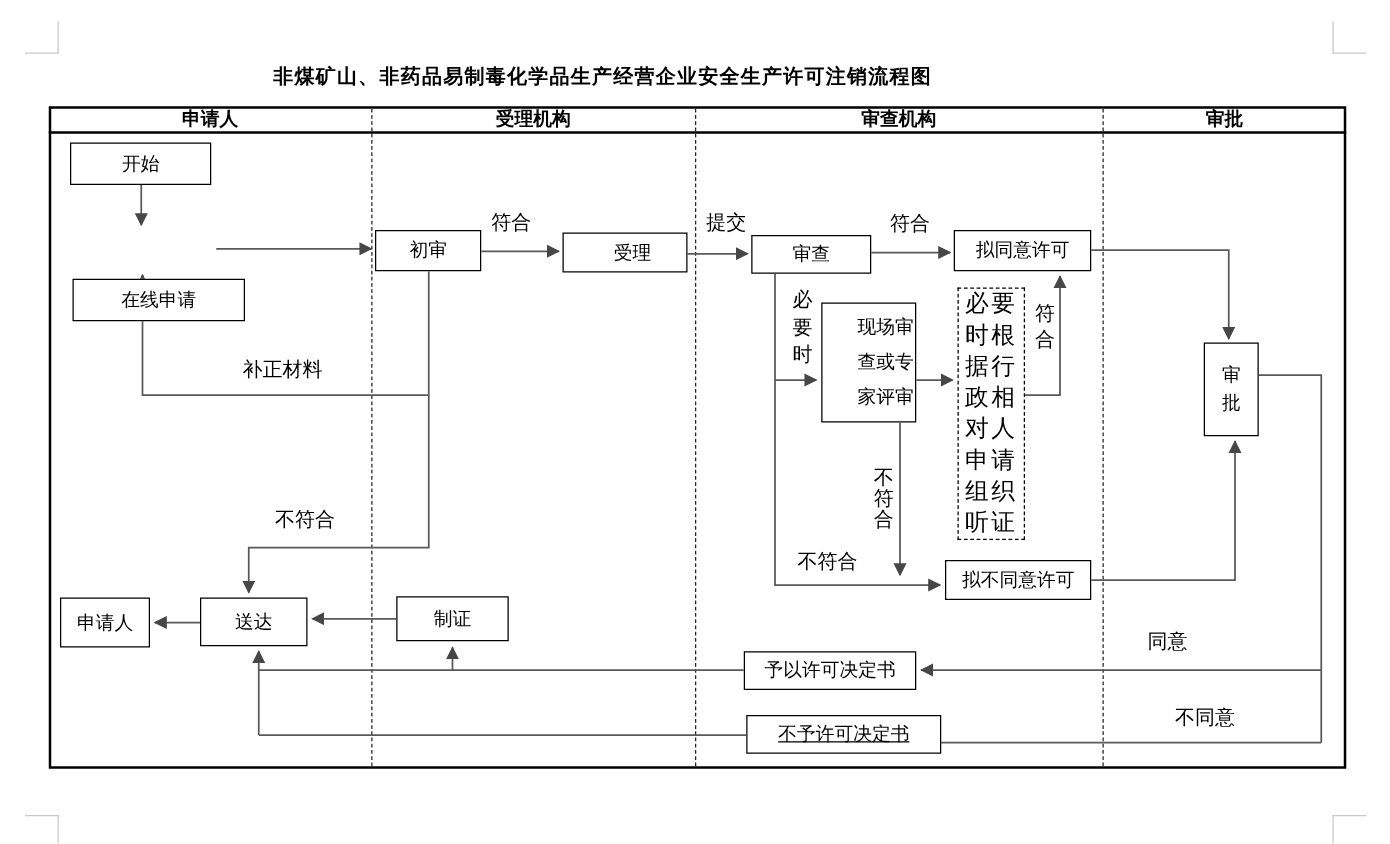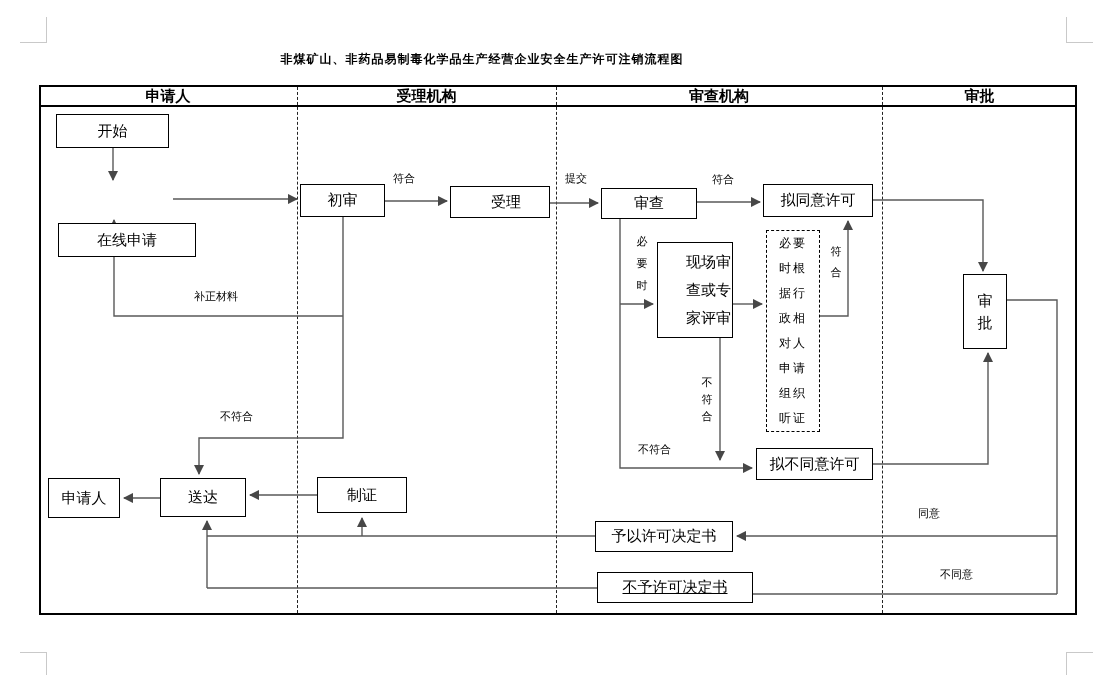--- a/index.html
+++ b/index.html
@@ -5,21 +5,21 @@
   html,body{margin:0;padding:0;background:#fff;}
   .page{
     position:relative;width:1112px;height:675px;background:#fff;
     font-family:"Liberation Sans","DejaVu Sans",sans-serif;color:#000;overflow:hidden;
   }
   
   .cm{position:absolute;background:var(--corner,#c9c9c9);}
   
   .title{
     position:absolute;left:0;top:51px;width:964px;text-align:center;
-    font-size:12px;font-weight:bold;letter-spacing:1px;
+    font-size:16px;font-weight:bold;letter-spacing:1px;
   }
   
   .frame{
     position:absolute;left:39px;top:85px;width:1038px;height:530px;
     border:2px solid var(--border,#000);box-sizing:border-box;
   }
   .header-sep{
     position:absolute;left:39px;top:105px;width:1038px;height:0;
     border-top:2px solid var(--border,#000);
   }
@@ -33,21 +33,21 @@
   }
   
   .node{
     position:absolute;border:1.5px solid var(--border,#000);background:#fff;
     box-sizing:border-box;display:flex;align-items:center;justify-content:center;
     font-size:15px;text-align:center;white-space:pre-line;
   }
   .node.dashed{border:1.5px dashed var(--border,#000);}
   
   .elbl{
-    position:absolute;font-size:11px;white-space:pre-line;text-align:center;line-height:17px;
+    position:absolute;font-size:16px;white-space:pre-line;text-align:center;line-height:17px;
   }
   svg.wires{position:absolute;left:0;top:0;width:1112px;height:675px;}
   .edge{fill:none;stroke:var(--line,#595959);stroke-width:1.4;}
 </style>
 </head>
 <body>
 
 <div class="page">
 
   <div class="cm" style="left:20px;top:42px;width:27px;height:1px;"></div>
@@ -105,21 +105,21 @@
 
   <div class="node" style="left:56px;top:114px;width:113px;height:34px;">开始</div>
   <div class="node" style="left:58px;top:182px;width:138px;height:34px;margin-top:41px;">在线申请</div>
   <div class="node" style="left:300px;top:184px;width:85px;height:33px;">初审</div>
   <div class="node" style="left:450px;top:186px;width:100px;height:32px;padding-left:12px;">受理</div>
   <div class="node" style="left:601px;top:188px;width:96px;height:31px;">审查</div>
   <div class="node" style="left:763px;top:184px;width:110px;height:33px;">拟同意许可</div>
   <div class="node" style="left:657px;top:242px;width:76px;height:96px;line-height:28px;padding-left:27px;">现场审
 查或专
 家评审</div>
-  <div class="node dashed" style="left:766px;top:230px;width:54px;height:202px;font-size:12px;line-height:25px;letter-spacing:2px;">必要
+  <div class="node dashed" style="left:766px;top:230px;width:54px;height:202px;font-size:19px;line-height:25px;letter-spacing:2px;">必要
 时根
 据行
 政相
 对人
 申请
 组织
 听证</div>
   <div class="node" style="left:963px;top:274px;width:44px;height:75px;line-height:22px;">审
 批</div>
   <div class="node" style="left:756px;top:448px;width:117px;height:32px;">拟不同意许可</div>

